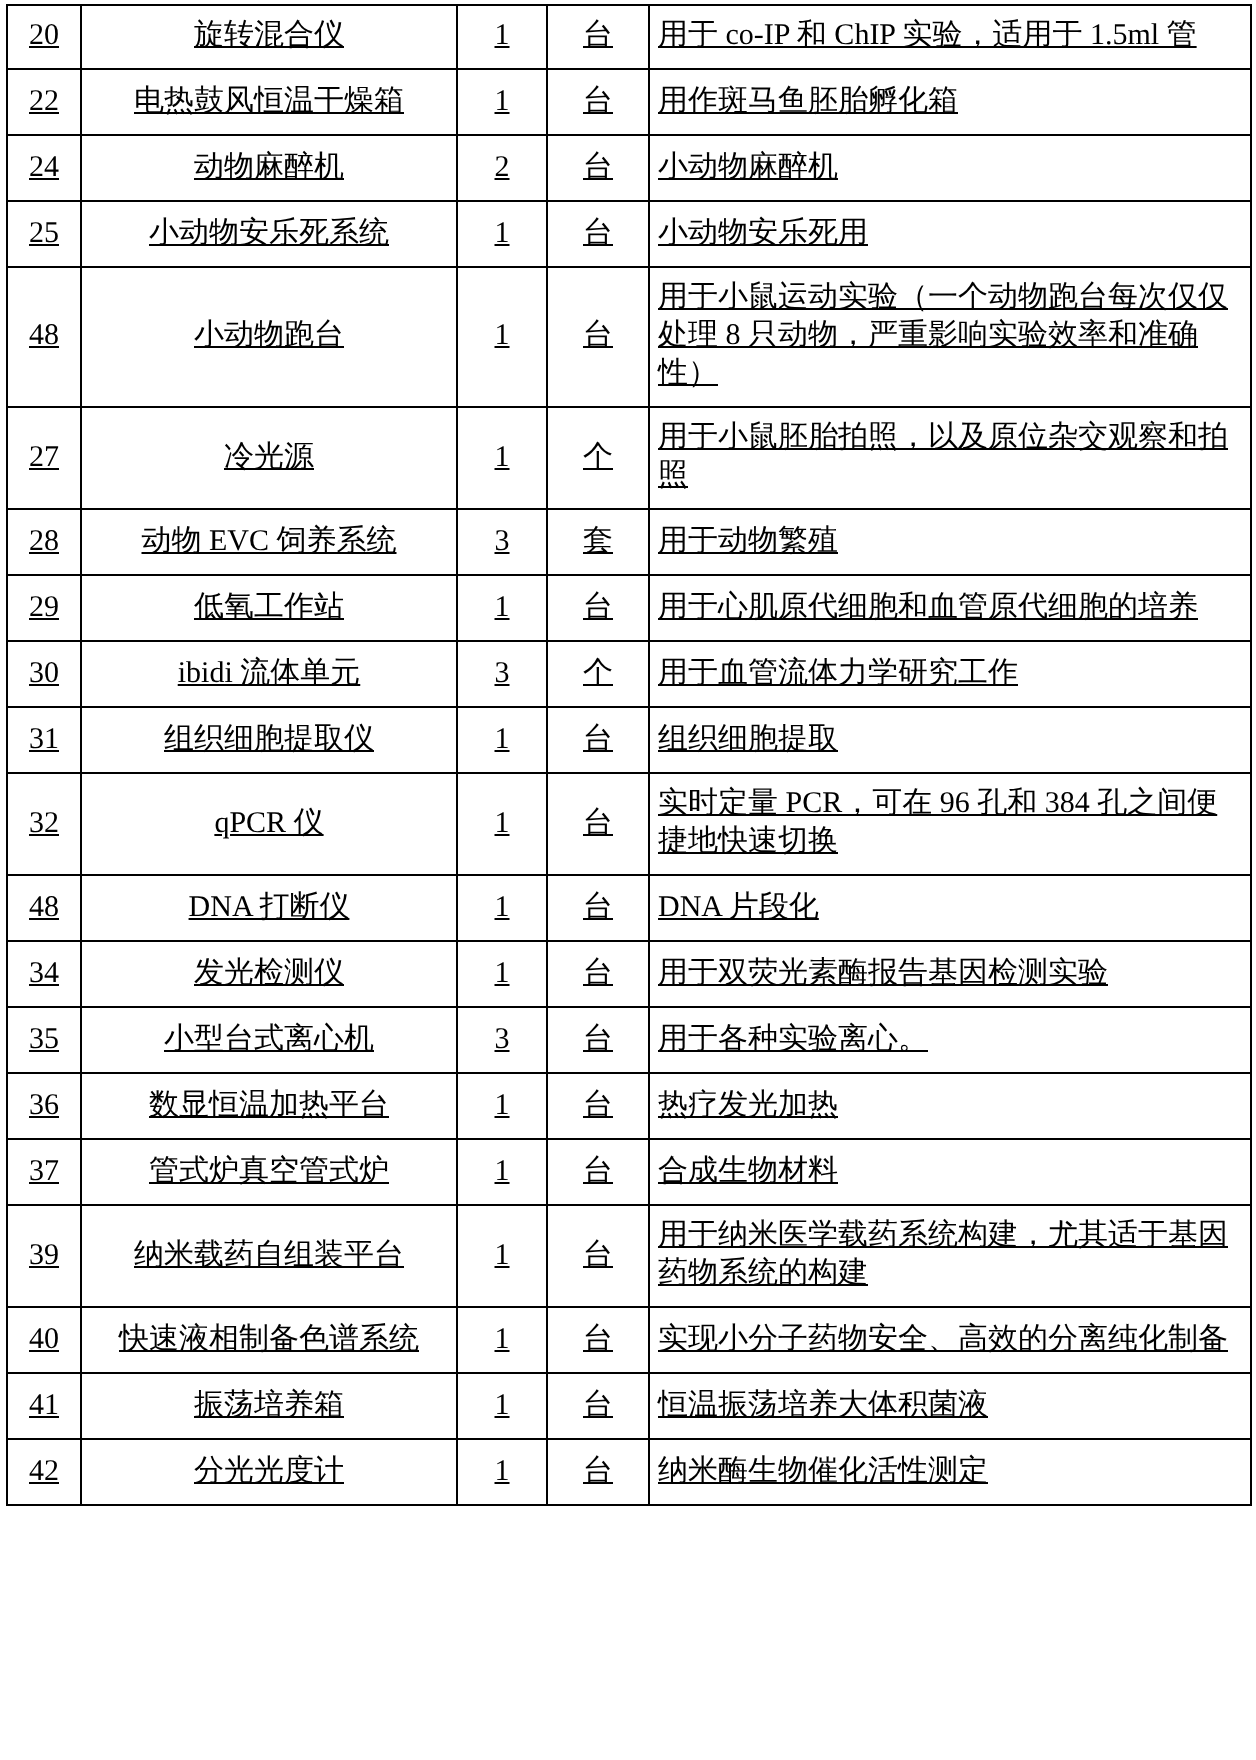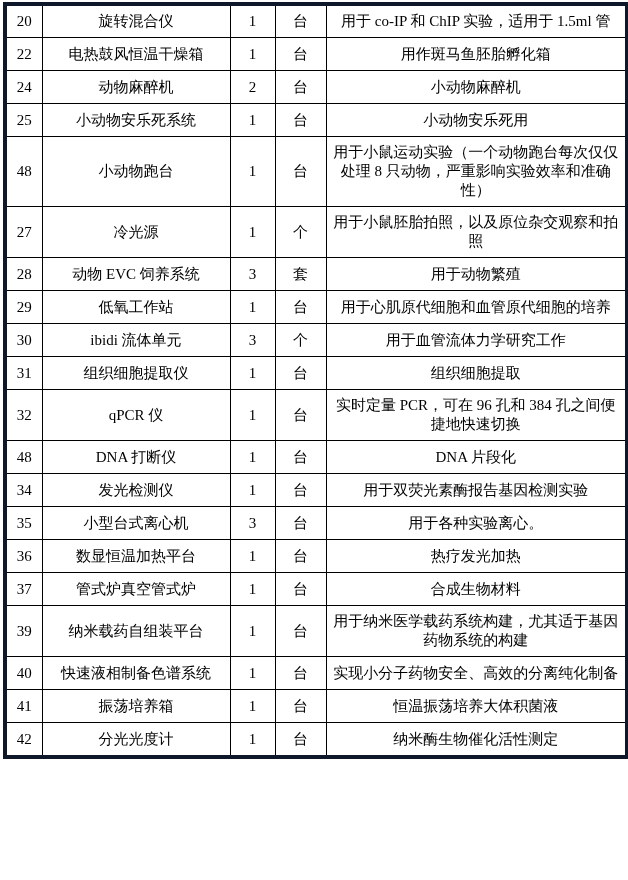--- a/index.html
+++ b/index.html
@@ -14,36 +14,37 @@
     font-family: "Liberation Serif", "DejaVu Serif", serif;
     color: #000000;
   }
   .page {
     padding: 2px 3px 0 3px;
   }
   table.equip {
     border-collapse: collapse;
     table-layout: fixed;
     width: 622px;
-    border: 4px solid #0f172a;
+    border: 1px solid #0f172a;
+    text-decoration: underline;
   }
   table.equip td {
     border: 1px solid #000000;
     font-size: 15px;
     line-height: 19px;
     vertical-align: middle;
     padding: 6px 4px;
     word-break: break-word;
     overflow: hidden;
   }
   td.c-no   { text-align: center; width: 37px; }
   td.c-name { text-align: center;   width: 188px; padding-left: 13px; margin-top: 40px; }
   td.c-qty  { text-align: center; width: 45px; }
   td.c-unit { text-align: center; width: 51px; }
-  td.c-desc { text-align: center;   width: 301px; padding-left: 8px; padding-right: 4px; margin-top: 32px; }
+  td.c-desc { text-align: left;   width: 301px; padding-left: 8px; padding-right: 4px; margin-top: 32px; }
   tr.single td { height: 20px; }
 </style>
 </head>
 <body>
 
 <div class="page">
   <table class="equip">
     <colgroup>
       <col style="width:37px">
       <col style="width:188px">

